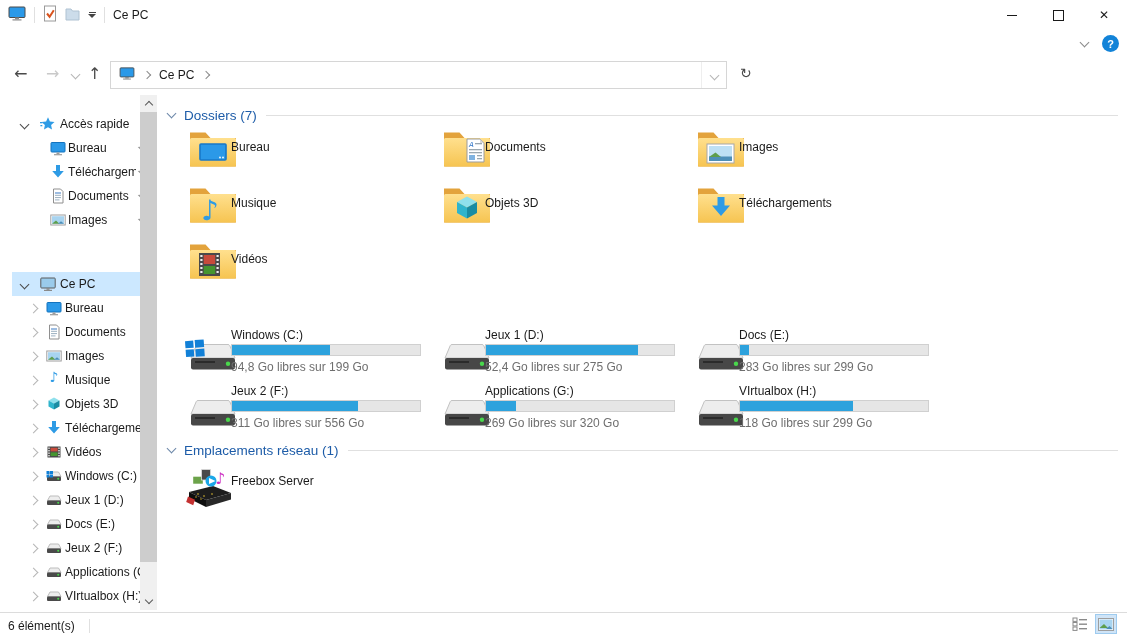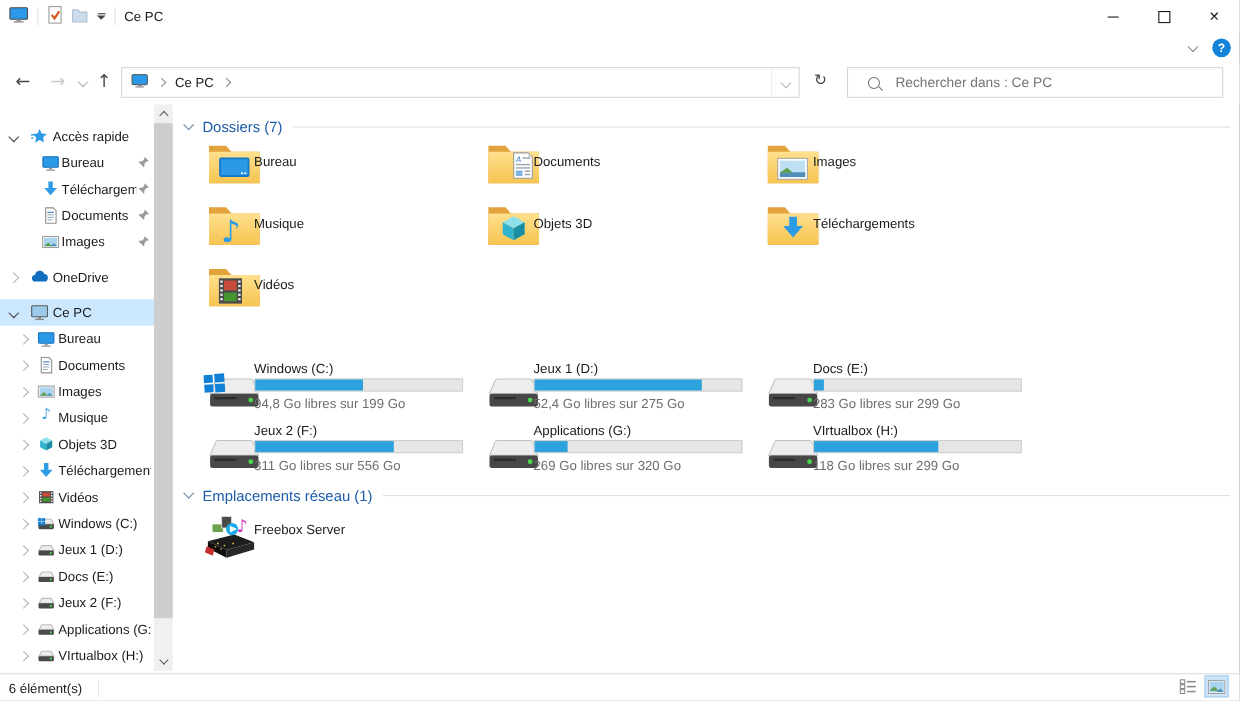--- a/index.html
+++ b/index.html
@@ -40,21 +40,21 @@
   .addrbar{left:110px;top:61px;width:617px;height:28px;border:1px solid #d6d6d6;box-sizing:border-box;display:flex;align-items:center;background:#fff;}
   .addr-drop{margin-left:auto;width:24px;height:100%;display:flex;align-items:center;justify-content:center;border-left:1px solid #eee;}
   .crumb{display:flex;align-items:center;gap:9px;padding-left:8px;}
   .searchbox{left:770px;top:61px;width:342px;height:28px;border:1px solid #d6d6d6;box-sizing:border-box;display:flex;align-items:center;background:#fff;}
   .mag{position:relative;width:9px;height:9px;border:1.4px solid #767676;border-radius:50%;margin-left:18px;}
   .mag::after{content:"";position:absolute;width:5px;height:1.4px;background:#767676;transform:rotate(45deg);right:-4px;bottom:-2px;}
   .search-ph{margin-left:14px;color:#757575;font-size:12.5px;}
 
   
   .sidebar{left:0;top:93px;width:140px;height:519px;background:#fff;overflow:hidden;}
-  .sb-item{position:absolute;left:0;width:140px;height:24px;display:flex;align-items:center;}
+  .sb-item{position:absolute;left:12px;width:140px;height:24px;display:flex;align-items:center;}
   .sb-item.sel{background:var(--sel-bg);}
   .sb-exp{position:absolute;}
   .sb-ico{position:absolute;width:16px;height:16px;}
   .sb-label{position:absolute;white-space:nowrap;overflow:hidden;font-size:12px;}
   .pin{position:absolute;left:125px;top:6px;width:11px;height:11px;}
 
   
   .sb-scroll{left:140px;top:95px;width:17px;height:515px;background:#f0f0f0;}
   .sb-arrow{left:0;width:17px;height:17px;display:flex;align-items:center;justify-content:center;}
   .sb-thumb{left:0px;top:17px;width:17px;height:450px;background:#cdcdcd;}
@@ -157,24 +157,20 @@
       </span>
       <span class="chv r" style="width:5px;height:5px;"></span>
       <span>Ce PC</span>
       <span class="chv r" style="width:5px;height:5px;"></span>
     </div>
     <div class="addr-drop">
         <span class="chv d light"></span>
       </div>
   </div>
   <span class="abs navarrow ico-font" style="left:740px;top:66px;font-size:14px;color:#4a4a4a;">↻</span>
-  <div class="abs searchbox">
-    <span class="mag"></span>
-    <span class="search-ph">Rechercher dans : Ce PC</span>
-  </div>
 
   <div class="abs sidebar">
 
     <div class="sb-item" style="top:19px;">
       <span class="sb-exp chv d dark" style="left:9px;top:9px;"></span>
       <span class="sb-ico" style="left:28px;top:4px;">
         <svg width="16" height="16" viewBox="0 0 16 16">
             <path d="M8 1.2 L9.9 5.4 14.5 5.9 11.1 9 12 13.5 8 11.2 4 13.5 4.9 9 1.5 5.9 6.1 5.4 Z" fill="#2E9BE5"></path>
             <rect x="0" y="6" width="2.4" height="1.3" fill="#2E9BE5"></rect>
             <rect x="0.4" y="9" width="1.9" height="1.3" fill="#2E9BE5"></rect>
@@ -230,29 +226,20 @@
             <path d="M2 11.8 l4-3.4 3.4 3.4 Z" fill="#5E9E4D"></path>
             <path d="M8 11.8 l3-2.6 3 2.6 Z" fill="#4E8FB8"></path>
           </svg>
       </span>
       <span class="sb-label" style="left:56px;max-width:68px;">Images</span>
       <span class="pin"><svg width="11" height="11" viewBox="0 0 11 11">
             <path d="M6.5 0.5 L10.5 4.5 8.2 4.9 6.4 6.7 6 10.3 0.7 5 4.3 4.6 6.1 2.8 Z" fill="#9a9a9a"></path>
           </svg></span>
     </div>
 
-    <div class="sb-item" style="top:147px;">
-      <span class="sb-exp chv r light" style="left:9px;top:9px;"></span>
-      <span class="sb-ico" style="left:28px;top:4px;">
-        <svg width="16" height="16" viewBox="0 0 16 16">
-            <path d="M4.2 12 a3 3 0 0 1 -0.3 -6 4.3 4.3 0 0 1 8.3 -1 3.4 3.4 0 0 1 -0.4 7 Z" fill="#0F6CBF"></path>
-          </svg>
-      </span>
-      <span class="sb-label" style="left:48px;max-width:85px;">OneDrive</span>
-    </div>
 
     <div class="sb-item sel" style="top:179px;">
       <span class="sb-exp chv d dark" style="left:9px;top:9px;"></span>
       <span class="sb-ico" style="left:28px;top:4px;">
         <svg width="16" height="16" viewBox="0 0 16 16">
             <rect x="0.8" y="2" width="14.4" height="10" rx="0.8" fill="#9ACBEB" stroke="#5a5a5a"></rect>
             <rect x="6.5" y="12.2" width="3" height="1.6" fill="#8a8a8a"></rect>
             <rect x="4" y="13.8" width="8" height="1.2" fill="#8a8a8a"></rect>
           </svg>
       </span>

